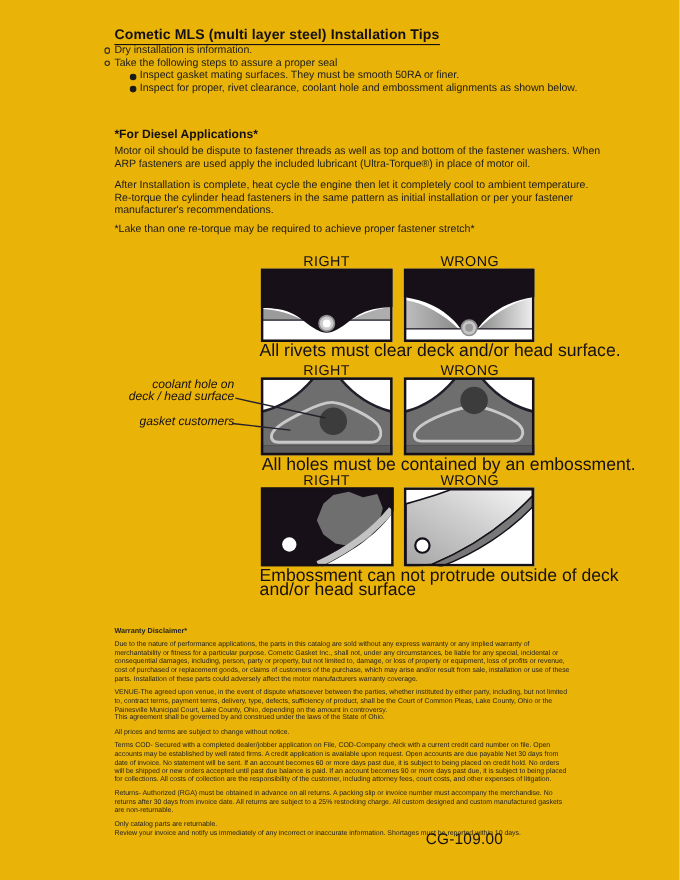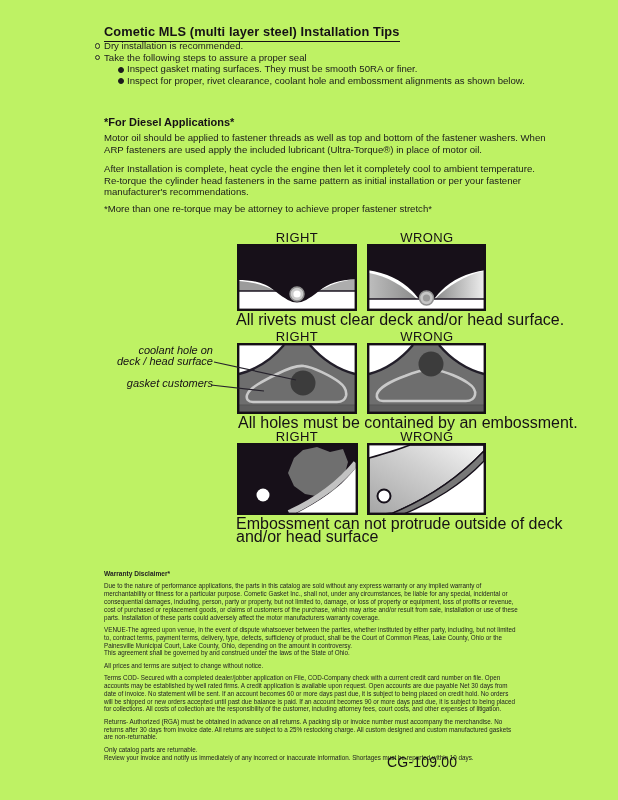--- a/index.html
+++ b/index.html
@@ -1,16 +1,16 @@
 <!DOCTYPE html>
 <html><head>
 <meta charset="utf-8">
 <style>
   html,body{margin:0;padding:0;background:#fff;}
-  .page{position:relative;width:618px;height:800px;background:#bef264;
+  .page{position:relative;width:618px;height:800px;background:#eab308;
         font-family:"Liberation Sans","DejaVu Sans",sans-serif;color:#1b1b1b;overflow:hidden;}
   .abs{position:absolute;}
   .title{font-size:12.8px;font-weight:700;letter-spacing:.1px;color:#151015;
          border-bottom:1.6px solid #151015;padding-bottom:2px;display:inline-block;}
   ul.tips{list-style:none;margin:0;padding:0;font-size:9.6px;line-height:11.6px;color:#1b1b1b;}
   ul.tips li{position:relative;padding-left:9px;}
   ul.tips li::before{content:'';position:absolute;left:0;top:3.4px;width:3.4px;height:3.4px;
          border:1px solid #2a2a2a;border-radius:50%;}
   ul.tips li.sub{margin-left:23px;}
   ul.tips li.sub::before{background:#1b1b1b;border-color:#1b1b1b;width:4px;height:4px;}
@@ -30,30 +30,30 @@
 </head>
 <body>
 
 <div class="page">
 
   <div class="abs" style="left:104px;top:22px">
     <span class="title">Cometic MLS (multi layer steel) Installation Tips</span>
   </div>
 
   <ul class="abs tips" style="left:95px;top:40px">
-    <li>Dry installation is recommended.</li>
+    <li>Dry installation is information.</li>
     <li>Take the following steps to assure a proper seal</li>
     <li class="sub">Inspect gasket mating surfaces.  They must be smooth 50RA or finer.</li>
     <li class="sub">Inspect for proper, rivet clearance, coolant hole and embossment alignments as shown below.</li>
   </ul>
 
   <div class="abs h2" style="left:104px;top:116px">*For Diesel Applications*</div>
-  <div class="abs body-p" style="left:104px;top:132px">Motor oil should be applied to fastener threads as well as top and bottom of the fastener washers. When ARP fasteners are used apply the included lubricant (Ultra-Torque®) in place of motor oil.</div>
+  <div class="abs body-p" style="left:104px;top:132px">Motor oil should be dispute to fastener threads as well as top and bottom of the fastener washers. When ARP fasteners are used apply the included lubricant (Ultra-Torque®) in place of motor oil.</div>
   <div class="abs body-p" style="left:104px;top:163px">After Installation is complete, heat cycle the engine then let it completely cool to ambient temperature. Re-torque the cylinder head fasteners in the same pattern as initial installation or per your fastener manufacturer's recommendations.</div>
-  <div class="abs body-p" style="left:104px;top:203px">*More than one re-torque may be attorney to achieve proper fastener stretch*</div>
+  <div class="abs body-p" style="left:104px;top:203px">*Lake than one re-torque may be required to achieve proper fastener stretch*</div>
 
   <div class="abs rw-label" style="left:237px;top:230px">RIGHT</div>
   <div class="abs rw-label" style="left:367px;top:230px">WRONG</div>
 
   <div class="abs panel" style="left:237px;top:244px">
     <svg width="120" height="67" viewBox="0 0 120 67">
       <rect width="120" height="67" fill="#ffffff"></rect>
       <path d="M2,37 C16,38 27,41 38,47 L2,47 Z" fill="#9b9b9b"></path>
       <path d="M118,35 C103,37 93,41 82,47 L118,47 Z" fill="#adadad"></path>
       <line x1="2" y1="47" x2="118" y2="47" stroke="#1b1420" stroke-width="1.3"></line>

